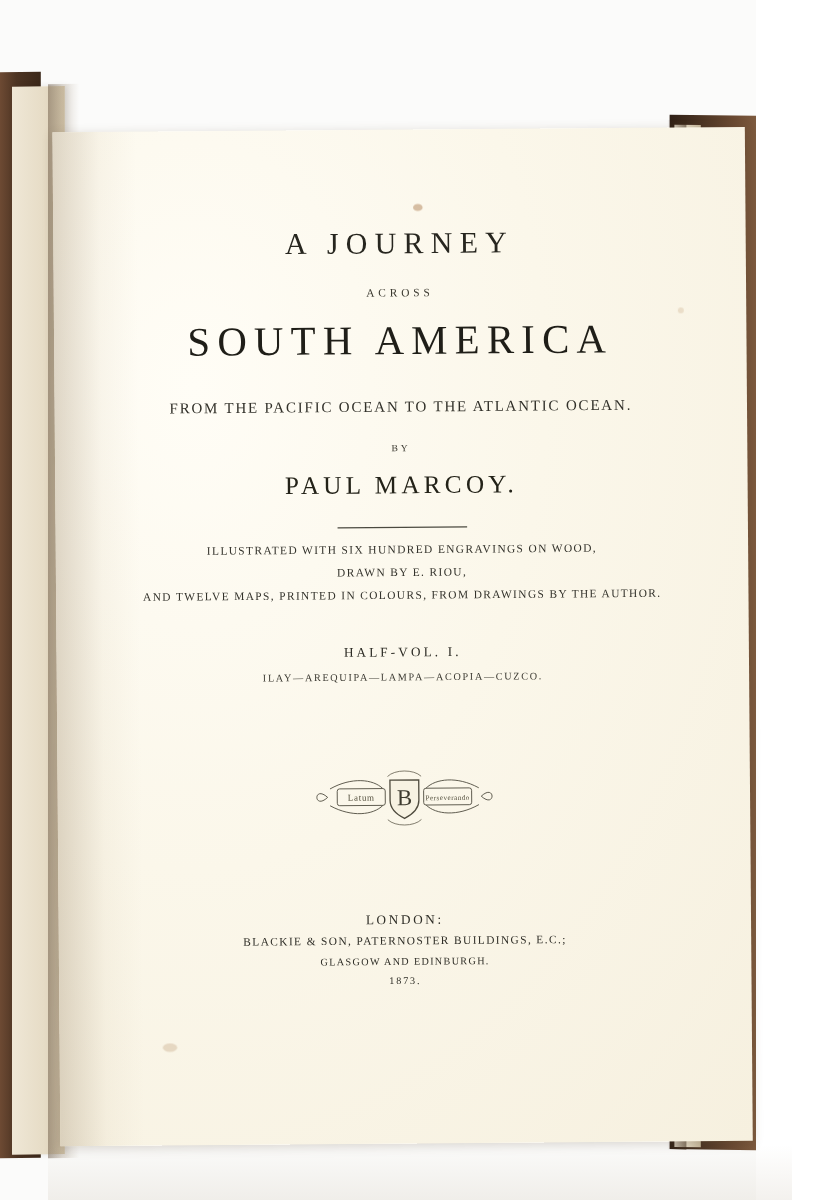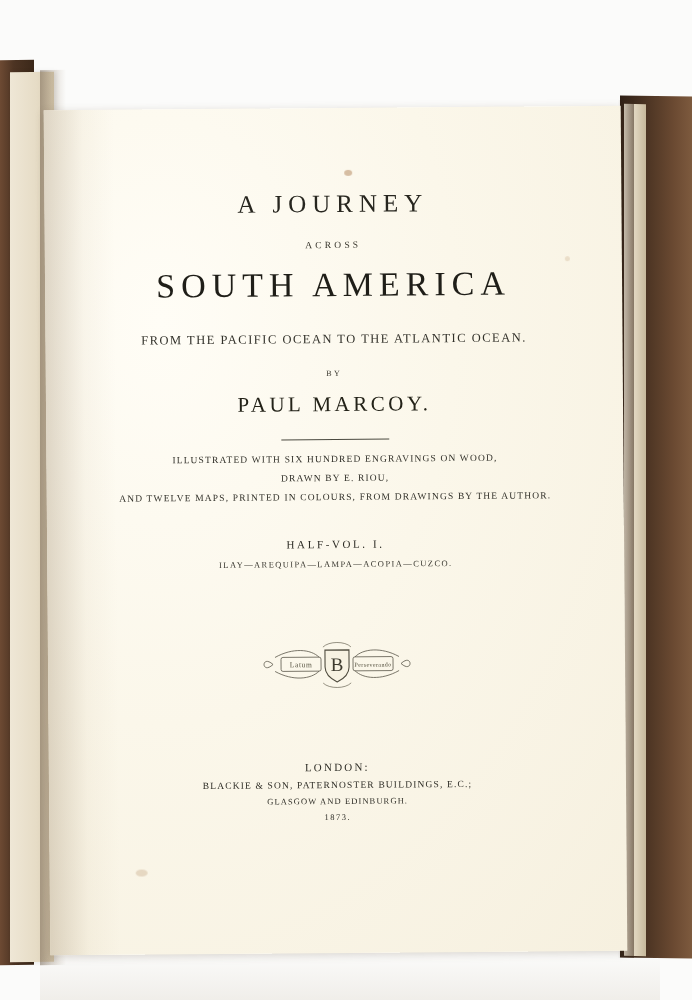--- a/index.html
+++ b/index.html
@@ -10,21 +10,21 @@
   body {
     width: 692px;
     height: 1000px;
     overflow: hidden;
     font-family: "Liberation Serif", serif;
   }
 
   
   .scene {
     position: relative;
-    width: 692px;
+    width: 630px;
     height: 1000px;
     background: #c4b5fd;
   }
 
   
   .backdrop {
     position: absolute;
     inset: 0;
     background: #fbfbfa;
   }

